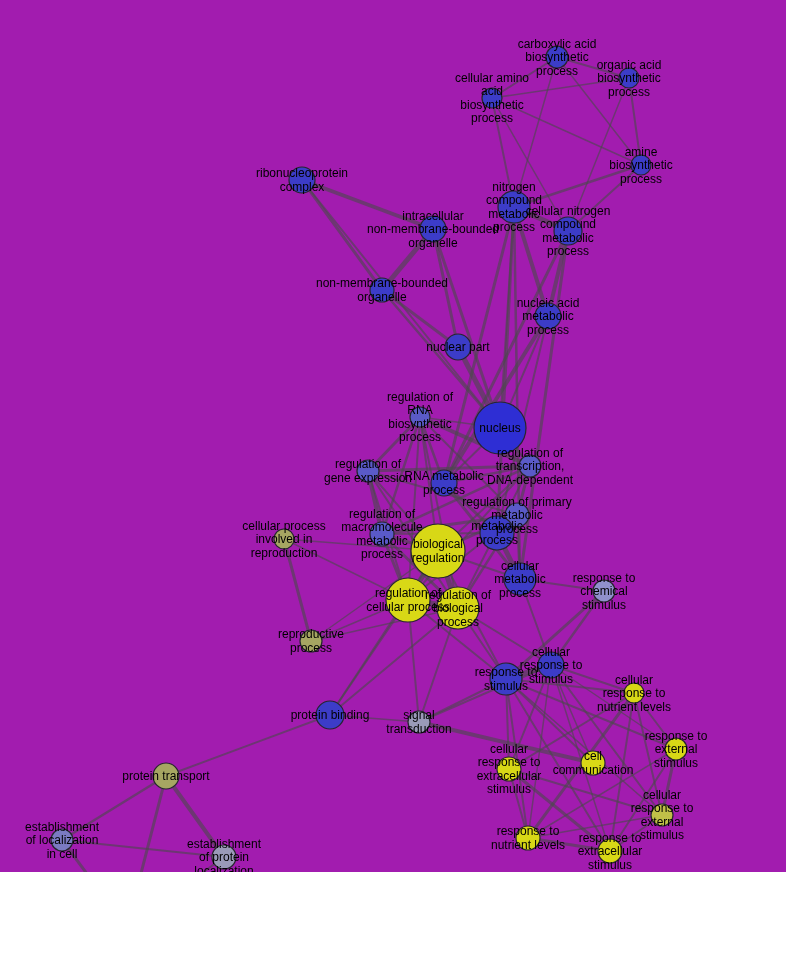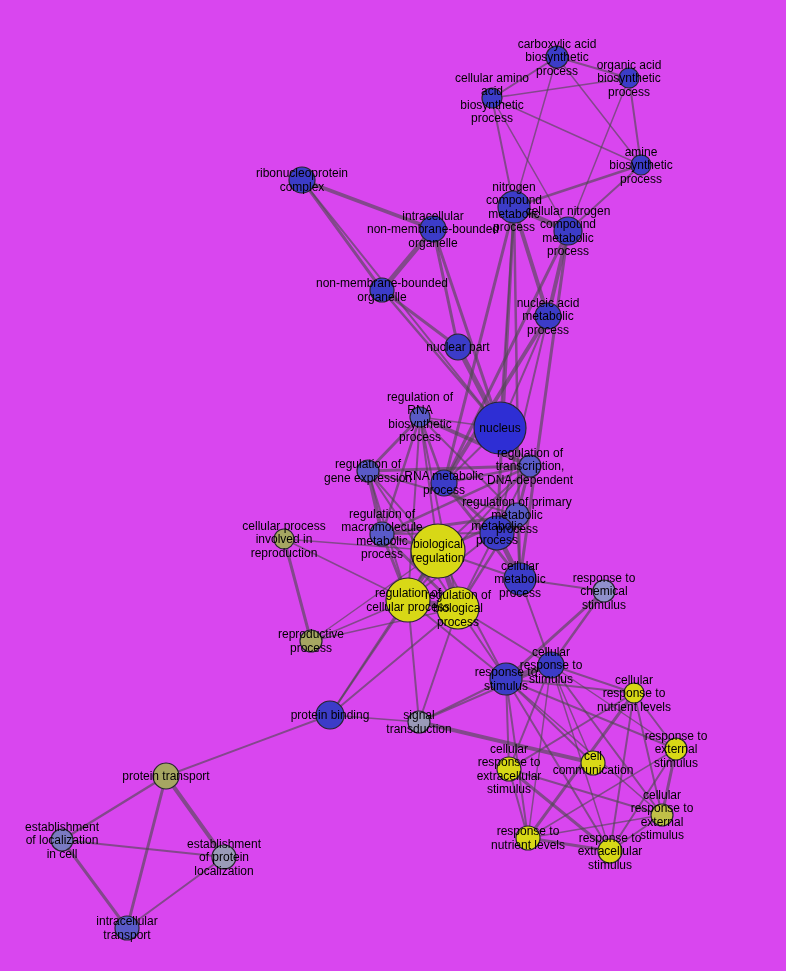--- a/index.html
+++ b/index.html
@@ -3,22 +3,22 @@
 <meta charset="utf-8">
 <style>
   html, body {
     margin: 0;
     padding: 0;
     background: #ffffff;
   }
   .canvas-wrap {
     position: relative;
     width: 786px;
-    height: 971px;
-    background: #d946ef;
+    height: 872px;
+    background: #a21caf;
     overflow: hidden;
   }
   svg { display: block; }
   text { pointer-events: none; }
 </style>
 </head>
 <body>
 
 <div class="canvas-wrap">
   <svg id="network-svg" width="786" height="971" viewBox="0 0 786 971" xmlns="http://www.w3.org/2000/svg">

